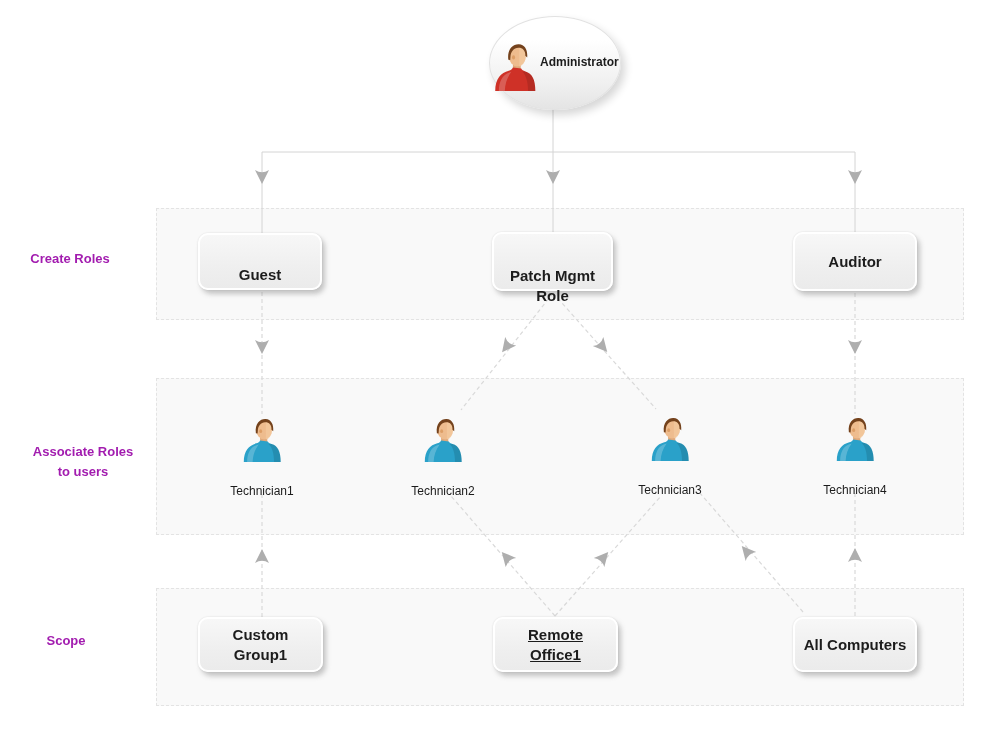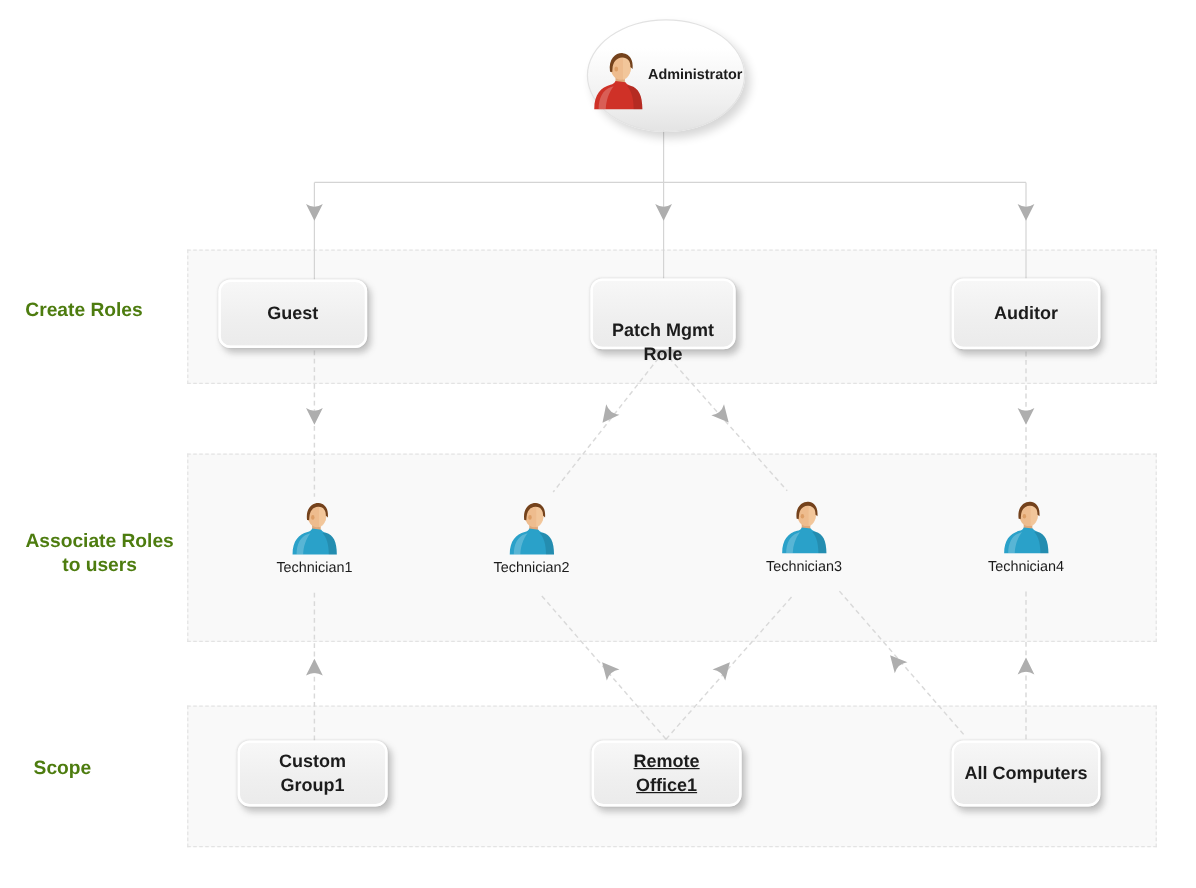--- a/index.html
+++ b/index.html
@@ -7,41 +7,41 @@
        font-family:"Liberation Sans",sans-serif;color:#1c1c1c;}
   .section{position:absolute;left:156px;width:806px;background:#f9f9f9;
            border:1px dashed #e3e3e3;z-index:1;}
   #sec-roles{top:208px;height:110px;}
   #sec-assoc{top:378px;height:155px;}
   #sec-scope{top:588px;height:116px;}
   #connectors{position:absolute;left:0;top:0;z-index:2;}
   .edge-solid{stroke:#d4d4d4;stroke-width:1;fill:none;}
   .edge-dashed{stroke:#d9d9d9;stroke-width:1.2;fill:none;stroke-dasharray:4 3;}
   .arrowhead{fill:#aeaeae;stroke:none;}
-  .side-label{position:absolute;z-index:3;color:#4d7c0f;font-weight:700;
-              font-size:16px;line-height:20px;text-align:center;}
+  .side-label{position:absolute;z-index:3;color:#a21caf;font-weight:700;
+              font-size:13px;line-height:20px;text-align:center;}
   #lbl-create{left:0;top:249px;width:140px;}
   #lbl-assoc{left:0;top:442px;width:146px;margin-left:10px;}
-  #lbl-scope{left:2px;top:631px;width:100px;}
+  #lbl-scope{left:16px;top:631px;width:100px;}
   .node-btn{position:absolute;z-index:3;display:flex;align-items:center;justify-content:center;
             text-align:center;font-weight:700;font-size:15px;line-height:1.3;color:#1c1c1c;
             background:linear-gradient(180deg,#f7f7f7 0%,#efefef 60%,#ebebeb 100%);
             border:2px solid #ffffff;border-radius:10px;
             box-shadow:3px 4px 5px rgba(110,110,110,.38),0 0 2px rgba(0,0,0,.12);
             padding:4px 8px;box-sizing:border-box;}
-  #btn-guest{left:182px;top:233px;width:124px;height:57px;}
+  #btn-guest{left:198px;top:233px;width:124px;height:57px;align-items:flex-end;}
   #btn-patch{left:492px;top:232px;width:121px;height:59px;}
   #btn-auditor{left:793px;top:232px;width:124px;height:59px;}
   #btn-custom{left:198px;top:617px;width:125px;height:55px;}
   #btn-remote{left:493px;top:617px;width:125px;height:55px;text-decoration:underline;}
   #btn-all{left:793px;top:617px;width:124px;height:55px;}
   .person{position:absolute;z-index:3;width:120px;display:flex;flex-direction:column;
           align-items:center;}
   .person .avatar{width:46px;height:46px;display:block;}
-  .person .person-label{margin-top:3px;font-size:12px;color:#1c1c1c;}
+  .person .person-label{margin-top:21px;font-size:12px;color:#1c1c1c;}
   #tech1{left:202px;top:417px;}
   #tech2{left:383px;top:417px;}
   #tech3{left:610px;top:416px;}
   #tech4{left:795px;top:416px;}
   #admin{position:absolute;z-index:3;left:489px;top:16px;width:130px;height:92px;
          border-radius:50%;background:linear-gradient(180deg,#ffffff 25%,#efefef 75%,#e4e4e4 100%);
          border:1px solid #e2e2e2;box-shadow:4px 5px 8px rgba(0,0,0,.16);
          display:flex;flex-direction:row;align-items:center;justify-content:flex-start;}
   #admin .avatar{width:50px;height:50px;margin-top:7px;display:block;}
   #admin .admin-label{font-size:12px;font-weight:700;margin-top:-2px;}

